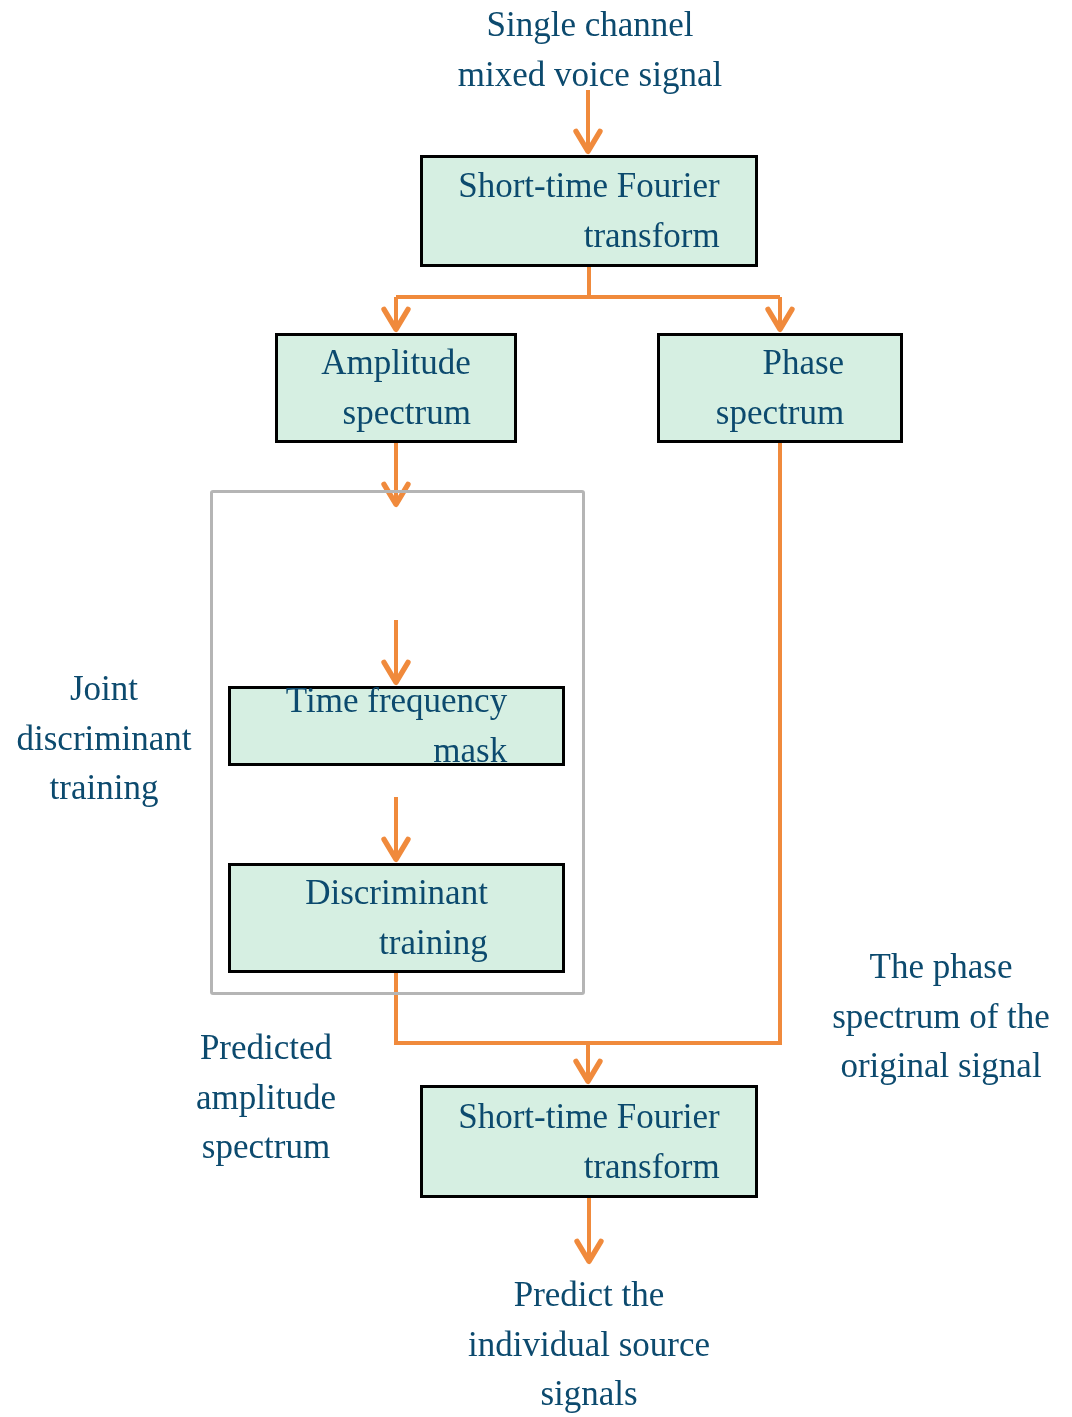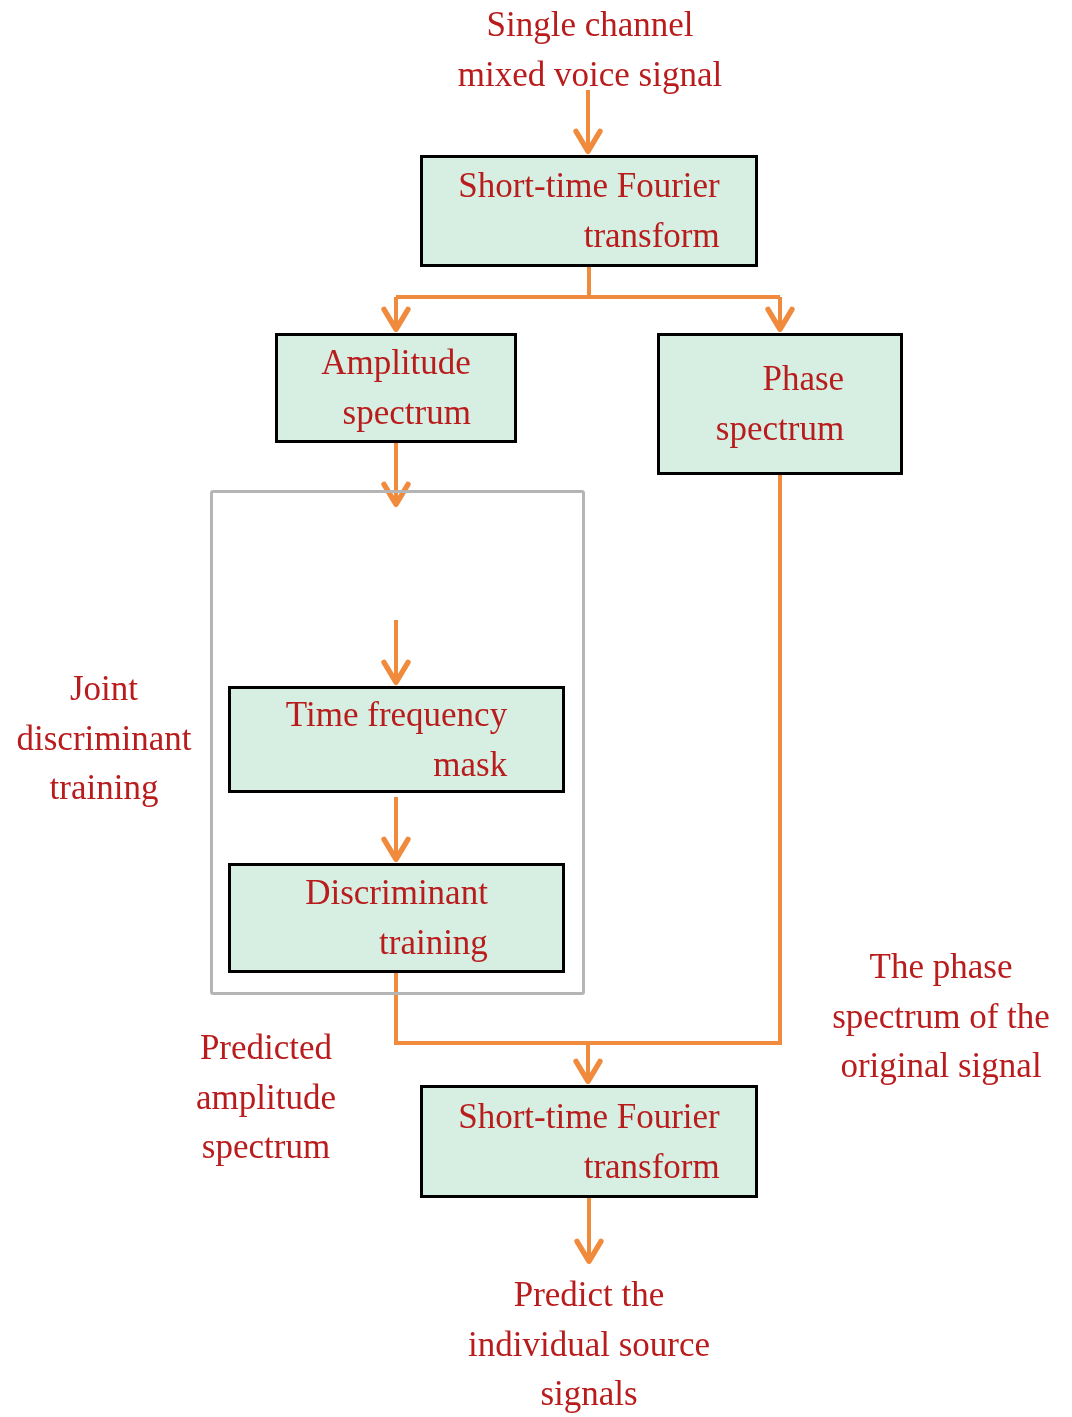--- a/index.html
+++ b/index.html
@@ -6,21 +6,21 @@
     margin: 0;
     padding: 0;
     background: #ffffff;
   }
   #canvas {
     position: relative;
     width: 1072px;
     height: 1417px;
     background: #ffffff;
     font-family: "Liberation Serif", serif;
-    color: #b91c1c;
+    color: #0c4a6e;
     overflow: hidden;
   }
   #wires {
     position: absolute;
     left: 0;
     top: 0;
     width: 1072px;
     height: 1417px;
     pointer-events: none;
   }
@@ -102,25 +102,25 @@
   <div class="freetext" style="left:339px; top:1270px; width:500px;">Predict the
 individual source
 signals</div>
 
   <div class="node" style="left:420px; top:155px; width:338px; height:112px;">Short-time Fourier
 transform</div>
 
   <div class="node" style="left:275px; top:333px; width:242px; height:110px;">Amplitude
 spectrum</div>
 
-  <div class="node" style="left:657px; top:333px; width:246px; height:142px;">Phase
+  <div class="node" style="left:657px; top:333px; width:246px; height:110px;">Phase
 spectrum</div>
 
 
-  <div class="node" style="left:228px; top:686px; width:337px; height:107px;">Time frequency
+  <div class="node" style="left:228px; top:686px; width:337px; height:80px;">Time frequency
 mask</div>
 
   <div class="node" style="left:228px; top:863px; width:337px; height:110px;">Discriminant
 training</div>
 
   <div class="node" style="left:420px; top:1085px; width:338px; height:113px;">Short-time Fourier
 transform</div>
 
 </div>
 

